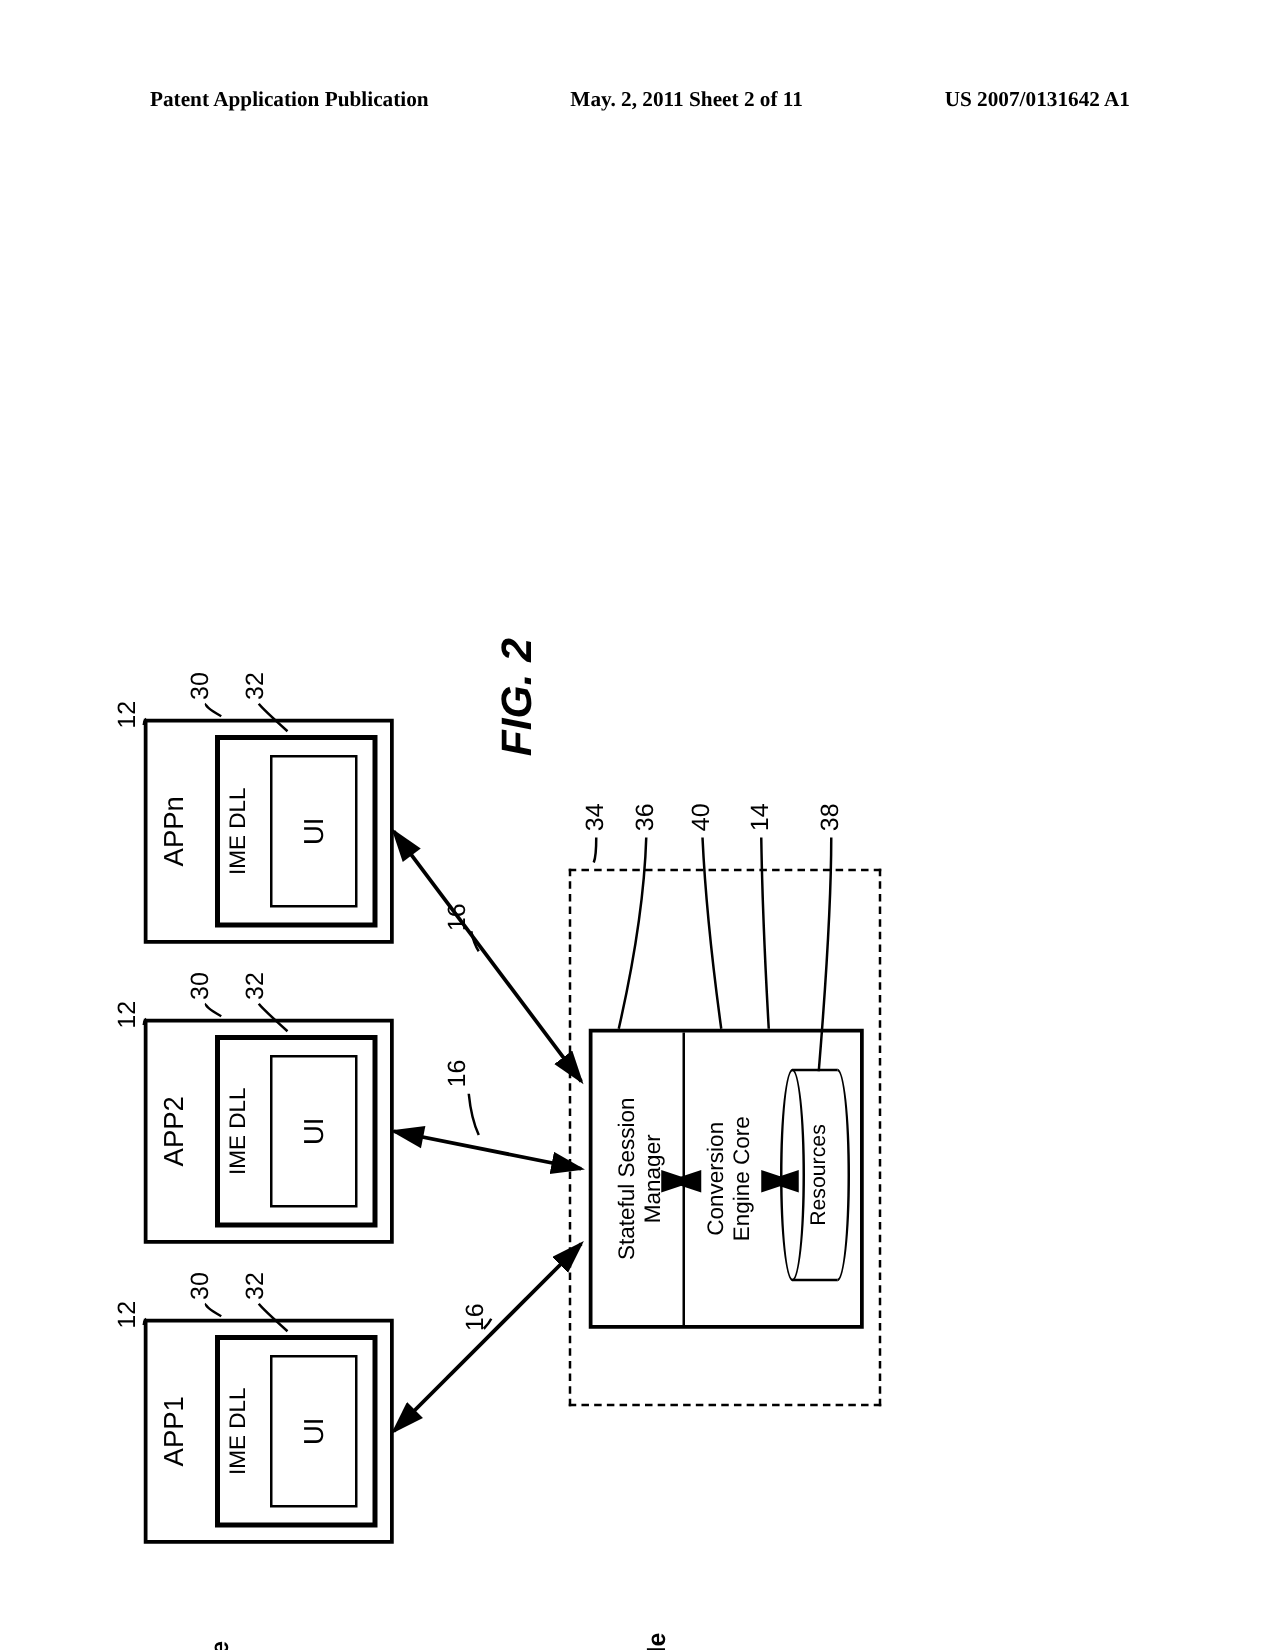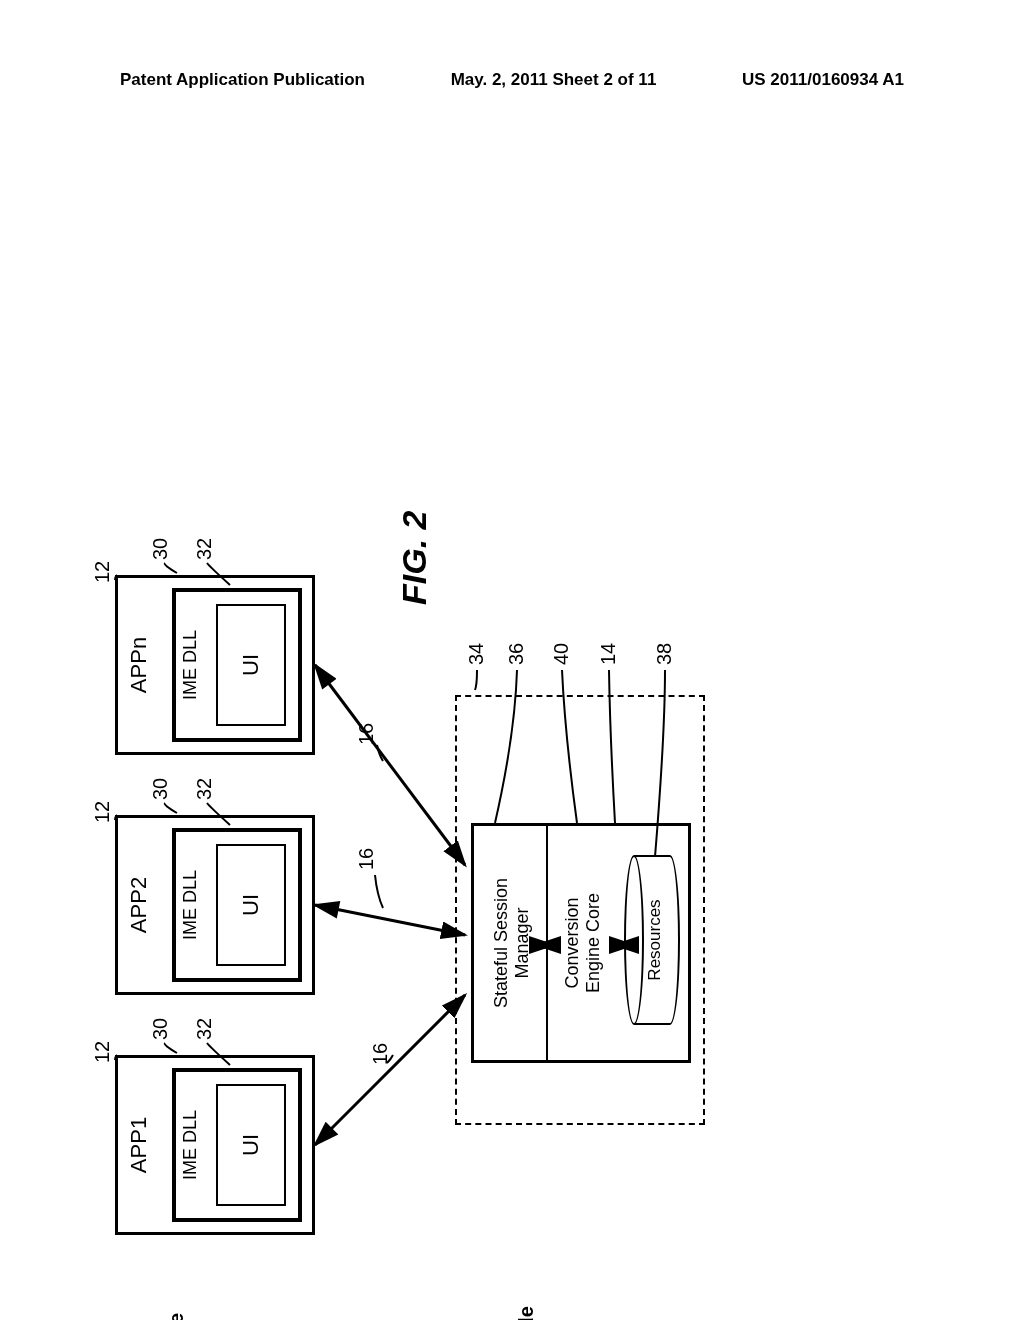--- a/index.html
+++ b/index.html
@@ -11,21 +11,21 @@
       position: relative;
     }
     .header {
       position: absolute;
       top: 70px;
       left: 0;
       right: 0;
       display: flex;
       justify-content: space-between;
       padding: 0 120px;
-      font-family: Liberation Sans, sans-serif;
+      font-family: Liberation Serif, serif;
       font-weight: bold;
       font-size: 17px;
     }
     .diagram-container {
       position: absolute;
       top: 140px;
       left: 140px;
       width: 700px;
       height: 1000px;
     }
@@ -144,21 +144,21 @@
       top: 310px;
       left: 830px;
     }
   </style>
 </head>
 <body>
 
 <div class="header">
   <span>Patent Application Publication</span>
   <span>May. 2, 2011  Sheet 2 of 11</span>
-  <span>US 2011/0160934 A1</span>
+  <span>US 2007/0131642 A1</span>
 </div>
 
 <div class="diagram-container">
   <div class="rotated-group">
 
     <div class="label-side client-label">Client-side</div>
     <div class="label-side server-label">Server-side</div>
 
     <div class="app-box app1">
       <div class="app-title">APP1</div>

